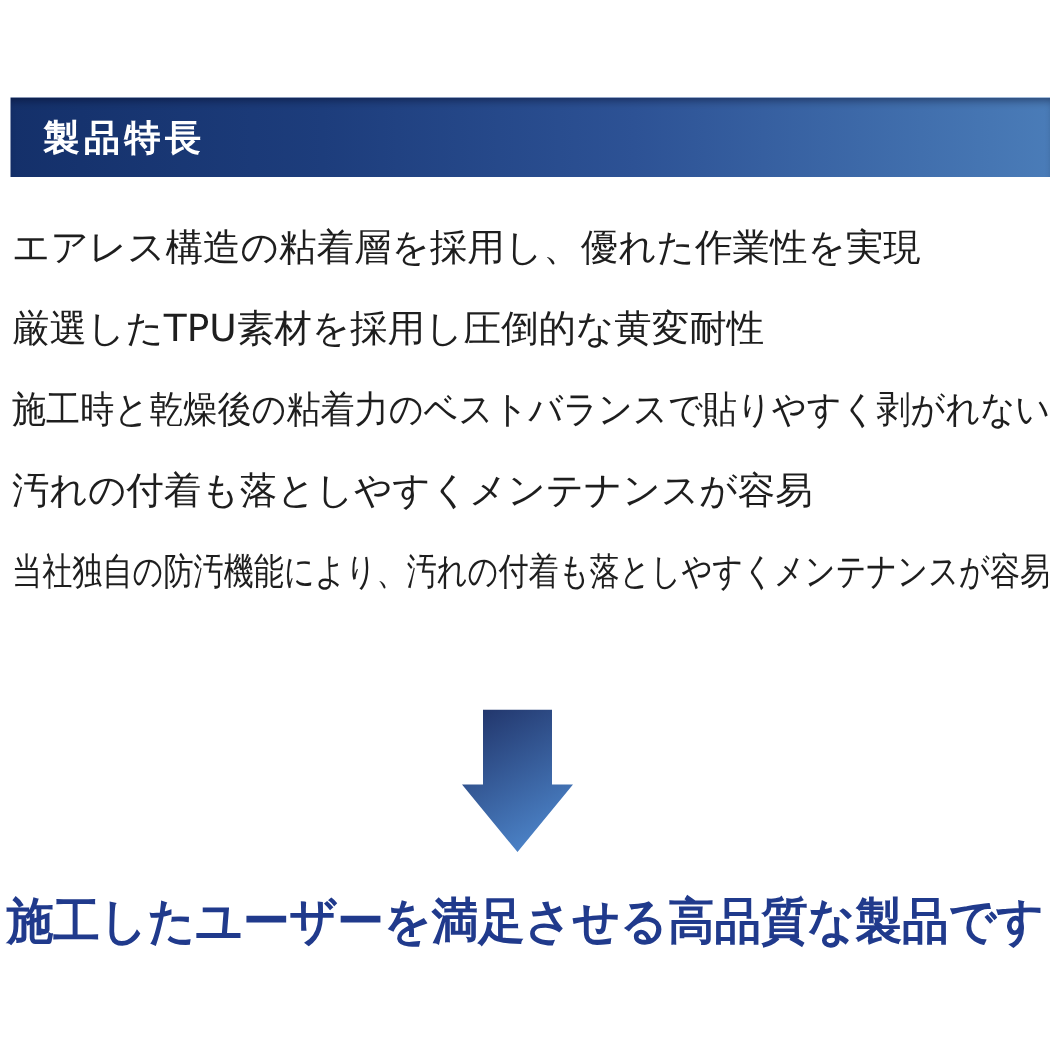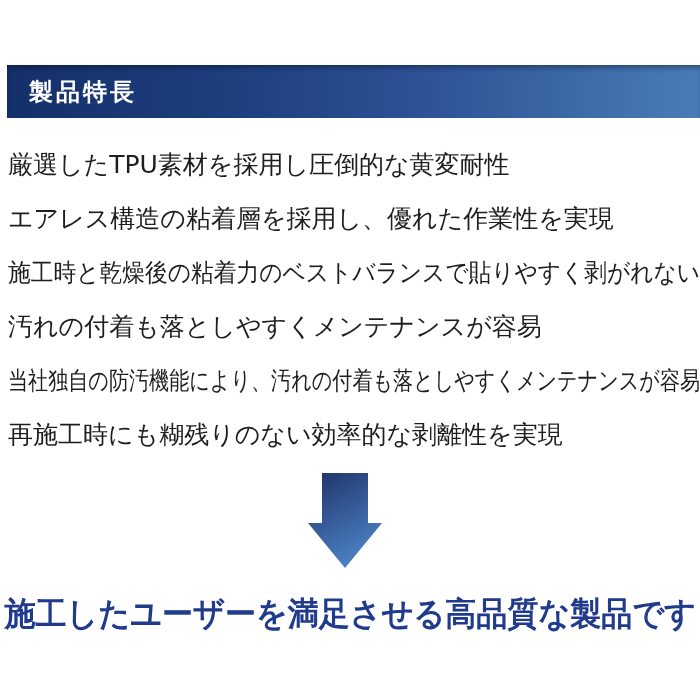--- a/index.html
+++ b/index.html
@@ -75,26 +75,25 @@
 </head>
 <body>
 
 <div class="canvas">
 
   <div class="header-bar">
     <span class="header-title">製品特長</span>
   </div>
 
   <ul class="features">
+    <li class="feature-line fit">エアレス構造の粘着層を採用し、優れた作業性を実現</li>
     <li class="feature-line fit">厳選したTPU素材を採用し圧倒的な黄変耐性</li>
-    <li class="feature-line fit">エアレス構造の粘着層を採用し、優れた作業性を実現</li>
     <li class="feature-line fit" style="transform: scaleX(0.90933);">施工時と乾燥後の粘着力のベストバランスで貼りやすく剥がれない</li>
     <li class="feature-line fit">汚れの付着も落としやすくメンテナンスが容易</li>
     <li class="feature-line fit" style="transform: scaleX(0.803717);">当社独自の防汚機能により、汚れの付着も落としやすくメンテナンスが容易</li>
-    <li class="feature-line fit">再施工時にも糊残りのない効率的な剥離性を実現</li>
   </ul>
 
   <svg class="arrow" viewBox="0 0 74 95" xmlns="http://www.w3.org/2000/svg" aria-hidden="true">
     <defs>
       <linearGradient id="arrowGrad" x1="0" y1="0" x2="0.45" y2="1">
         <stop offset="0" stop-color="#1f3166"></stop>
         <stop offset="1" stop-color="#4a80c4"></stop>
       </linearGradient>
     </defs>
     <polygon points="14,0 60,0 60,50 74,50 37,95 0,50 14,50" fill="url(#arrowGrad)"></polygon>

